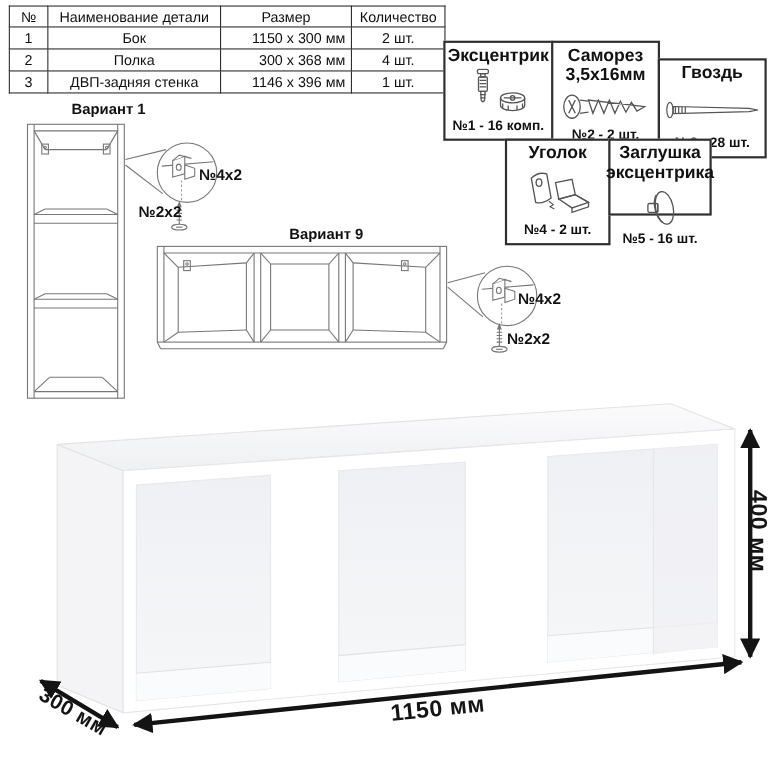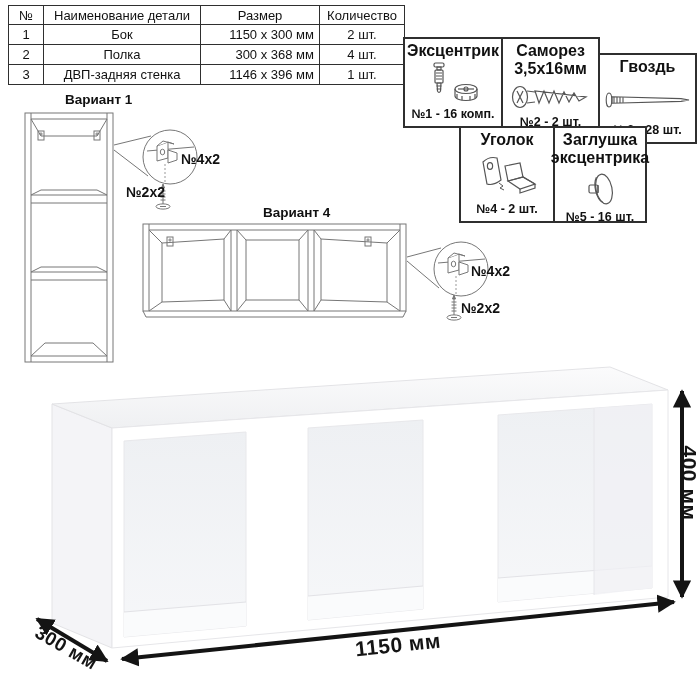--- a/index.html
+++ b/index.html
@@ -264,35 +264,35 @@
         <ellipse cx="15" cy="13" rx="2.6" ry="3.4"></ellipse>
         <path d="M24,30 l4,3 l-3,2 l4,2" stroke-width="1"></path>
         <path d="M30,13 L45,10 L48,24 L33,28 Z"></path>
         <path d="M33,28 L48,24 L60,31 L45,36 Z"></path>
         <path d="M45,36 v4 L60,35 v-4 M60,31 L48,24"></path>
       </svg>
     </div>
     <div class="hw-qty">№4 - 2 шт.</div>
   </div>
 
-  <div class="hw-cell" style="left:553px;top:126px;width:94px;height:97px;">
+  <div class="hw-cell" style="left:553px;top:126px;width:94px;height:70px;">
     <div class="hw-title">Заглушка эксцентрика</div>
     <div class="hw-icon">
       <svg width="44" height="42" viewBox="0 0 44 42" stroke="#555" fill="none" stroke-width="1.2">
         <ellipse cx="26" cy="21" rx="8" ry="15" transform="rotate(-12 26 21)"></ellipse>
         <path d="M21,8 a8,15 0 0 0 1,26" transform="rotate(-12 26 21)"></path>
         <rect x="11" y="17" width="9" height="8" rx="1.5"></rect>
         <line x1="20" y1="17" x2="20" y2="25"></line>
       </svg>
     </div>
     <div class="hw-qty">№5 - 16 шт.</div>
   </div>
 
   <div class="lbl v-title" style="left:37px;top:92px;">Вариант 1</div>
-  <div class="lbl v-title" style="left:235px;top:205px;">Вариант 4</div>
+  <div class="lbl v-title" style="left:235px;top:205px;">Вариант 9</div>
 
   <div class="lbl callout-lbl" style="left:181px;top:151px;">№4х2</div>
   <div class="lbl callout-lbl" style="left:126px;top:184px;">№2х2</div>
   <div class="lbl callout-lbl" style="left:471px;top:263px;">№4х2</div>
   <div class="lbl callout-lbl" style="left:461px;top:300px;">№2х2</div>
 
   <div class="dim" style="left:346px;top:633px;width:104px;transform:rotate(-6deg);">1150 мм</div>
   <div class="dim" style="left:28px;top:637px;width:76px;font-size:19px;transform:rotate(30deg);">300 мм</div>
   <div class="dim" style="left:647px;top:471px;width:84px;transform:rotate(90deg);">400 мм</div>
 

